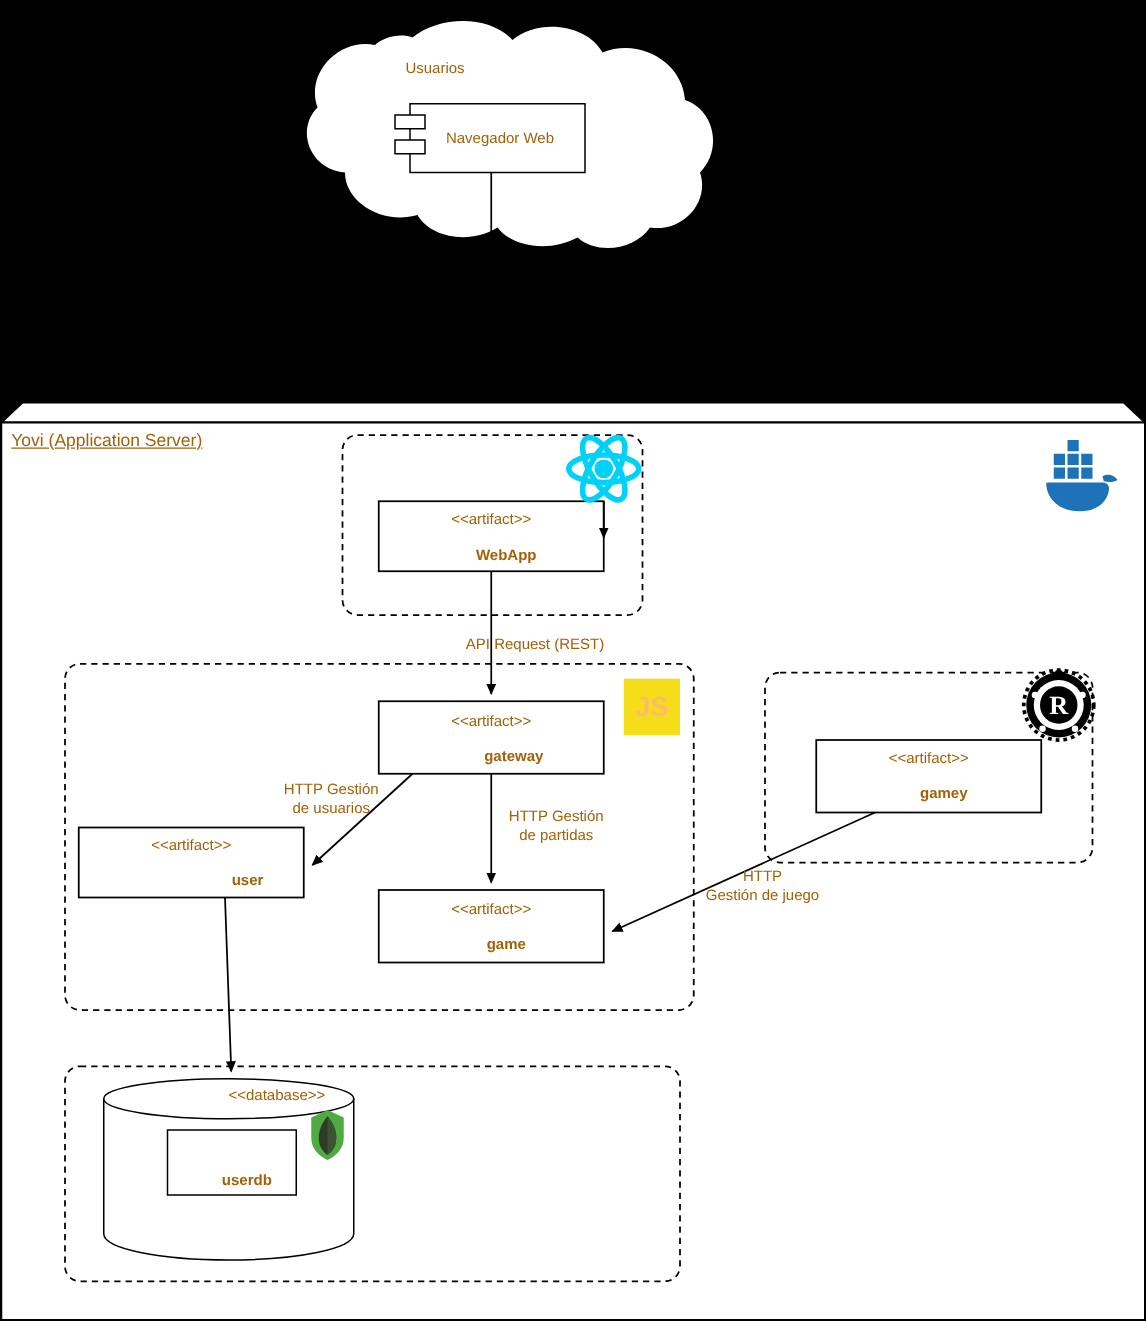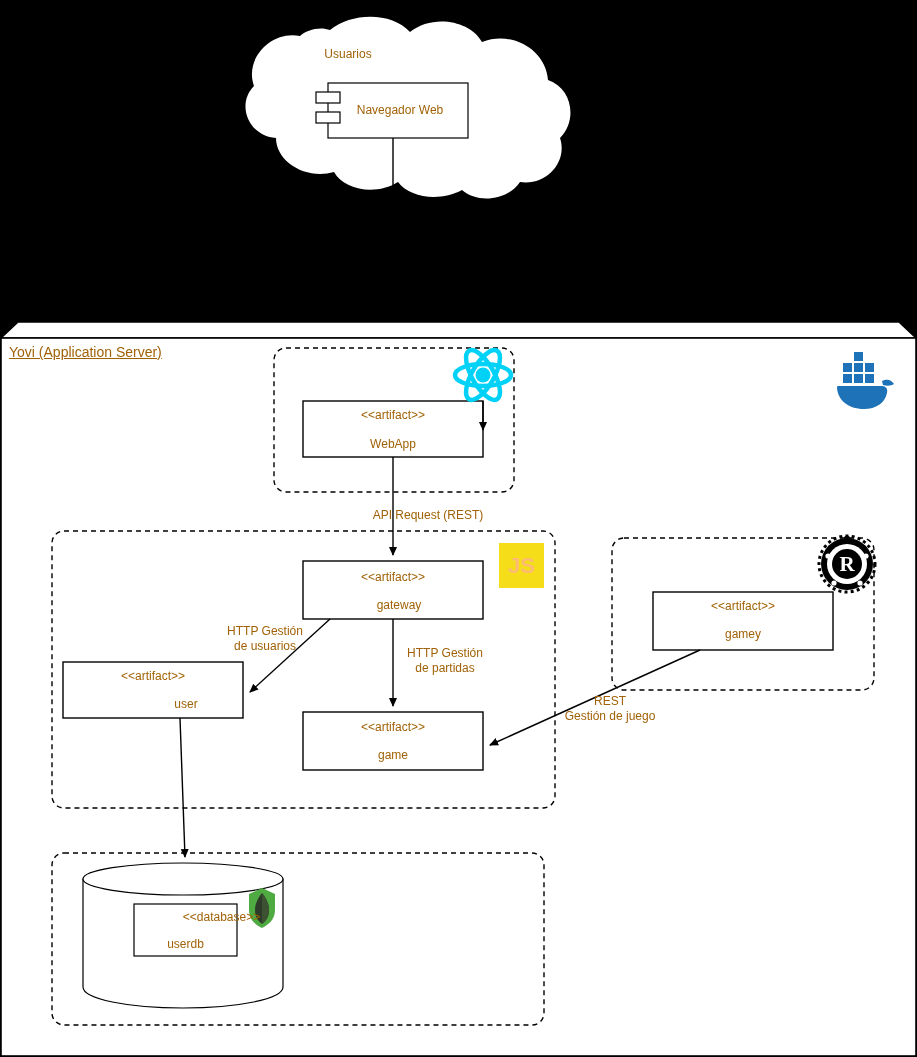--- a/index.html
+++ b/index.html
@@ -31,21 +31,21 @@
     color: #a16207;
     font-family: "Liberation Sans", sans-serif;
     white-space: pre;
     line-height: 1.25;
     text-align: center;
   }
   .t-cloud     { font-size: 12px; }
   .t-comp      { font-size: 12px; }
   .t-node      { font-size: 14px; text-decoration: underline; text-align: left; }
   .t-stereo    { font-size: 12px; }
-  .t-artname   { font-size: 12px; font-weight: normal; }
+  .t-artname   { font-size: 12px; font-weight: bold; padding-left: 12px; }
   .t-edge      { font-size: 12px; }
   .t-js        { font-size: 22px; font-weight: bold; color:#fdba74; }
 </style>
 </head>
 <body>
 
 <div id="canvas">
 
   <svg class="layer" viewBox="0 0 917 1057">
     <defs>
@@ -198,30 +198,30 @@
 
   <div class="lbl t-stereo" style="left:63px; top:669px; width:180px;">&lt;&lt;artifact&gt;&gt;</div>
   <div class="lbl t-artname" style="left:80px; top:697px; width:212px;">user</div>
 
   <div class="lbl t-stereo" style="left:303px; top:720px; width:180px;">&lt;&lt;artifact&gt;&gt;</div>
   <div class="lbl t-artname" style="left:303px; top:748px; width:180px;">game</div>
 
   <div class="lbl t-stereo" style="left:653px; top:599px; width:180px;">&lt;&lt;artifact&gt;&gt;</div>
   <div class="lbl t-artname" style="left:653px; top:627px; width:180px;">gamey</div>
 
-  <div class="lbl t-stereo" style="left:134px; top:910px; width:103px;padding-left:36px;">&lt;&lt;database&gt;&gt;</div>
+  <div class="lbl t-stereo" style="left:134px; top:869px; width:103px;padding-left:36px;">&lt;&lt;database&gt;&gt;</div>
   <div class="lbl t-artname" style="left:134px; top:937px; width:103px;">userdb</div>
 
   <div class="lbl t-js" style="left:499px; top:552px; width:45px;">JS</div>
 
   <div class="lbl t-edge" style="left:338px; top:508px; width:180px;">API Request (REST)</div>
 
   <div class="lbl t-edge" style="left:203px; top:624px; width:124px;">HTTP Gestión
 de usuarios</div>
 
   <div class="lbl t-edge" style="left:383px; top:646px; width:124px;">HTTP Gestión
 de partidas</div>
 
-  <div class="lbl t-edge" style="left:545px; top:694px; width:130px;">REST
+  <div class="lbl t-edge" style="left:545px; top:694px; width:130px;">HTTP
 Gestión de juego</div>
 
 
 </div>
 
 </body></html>

